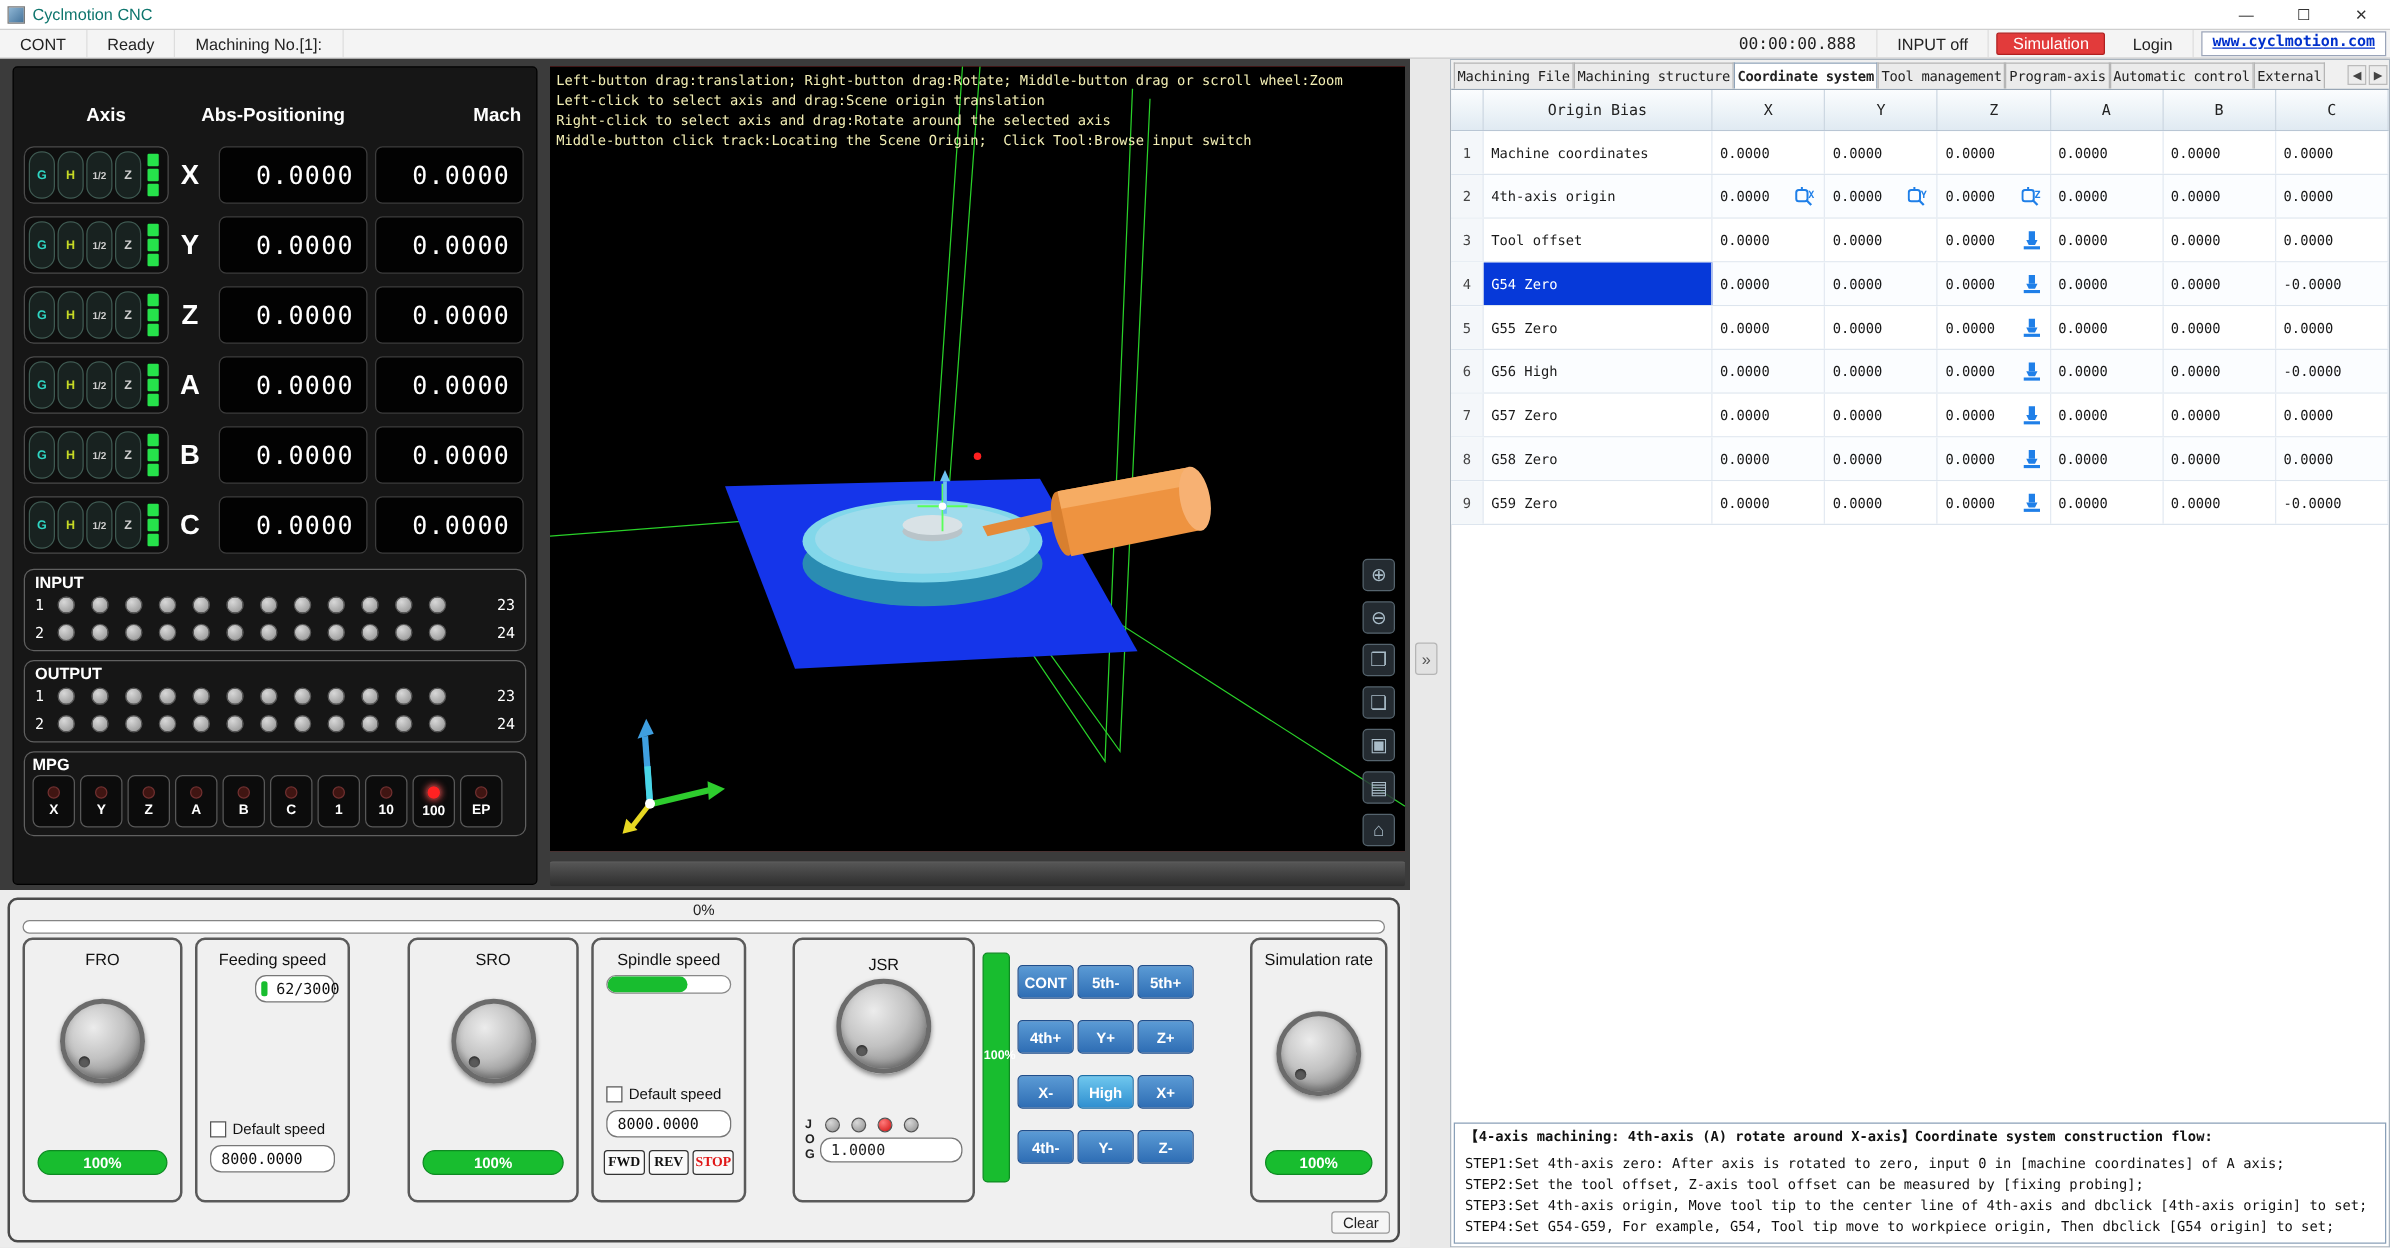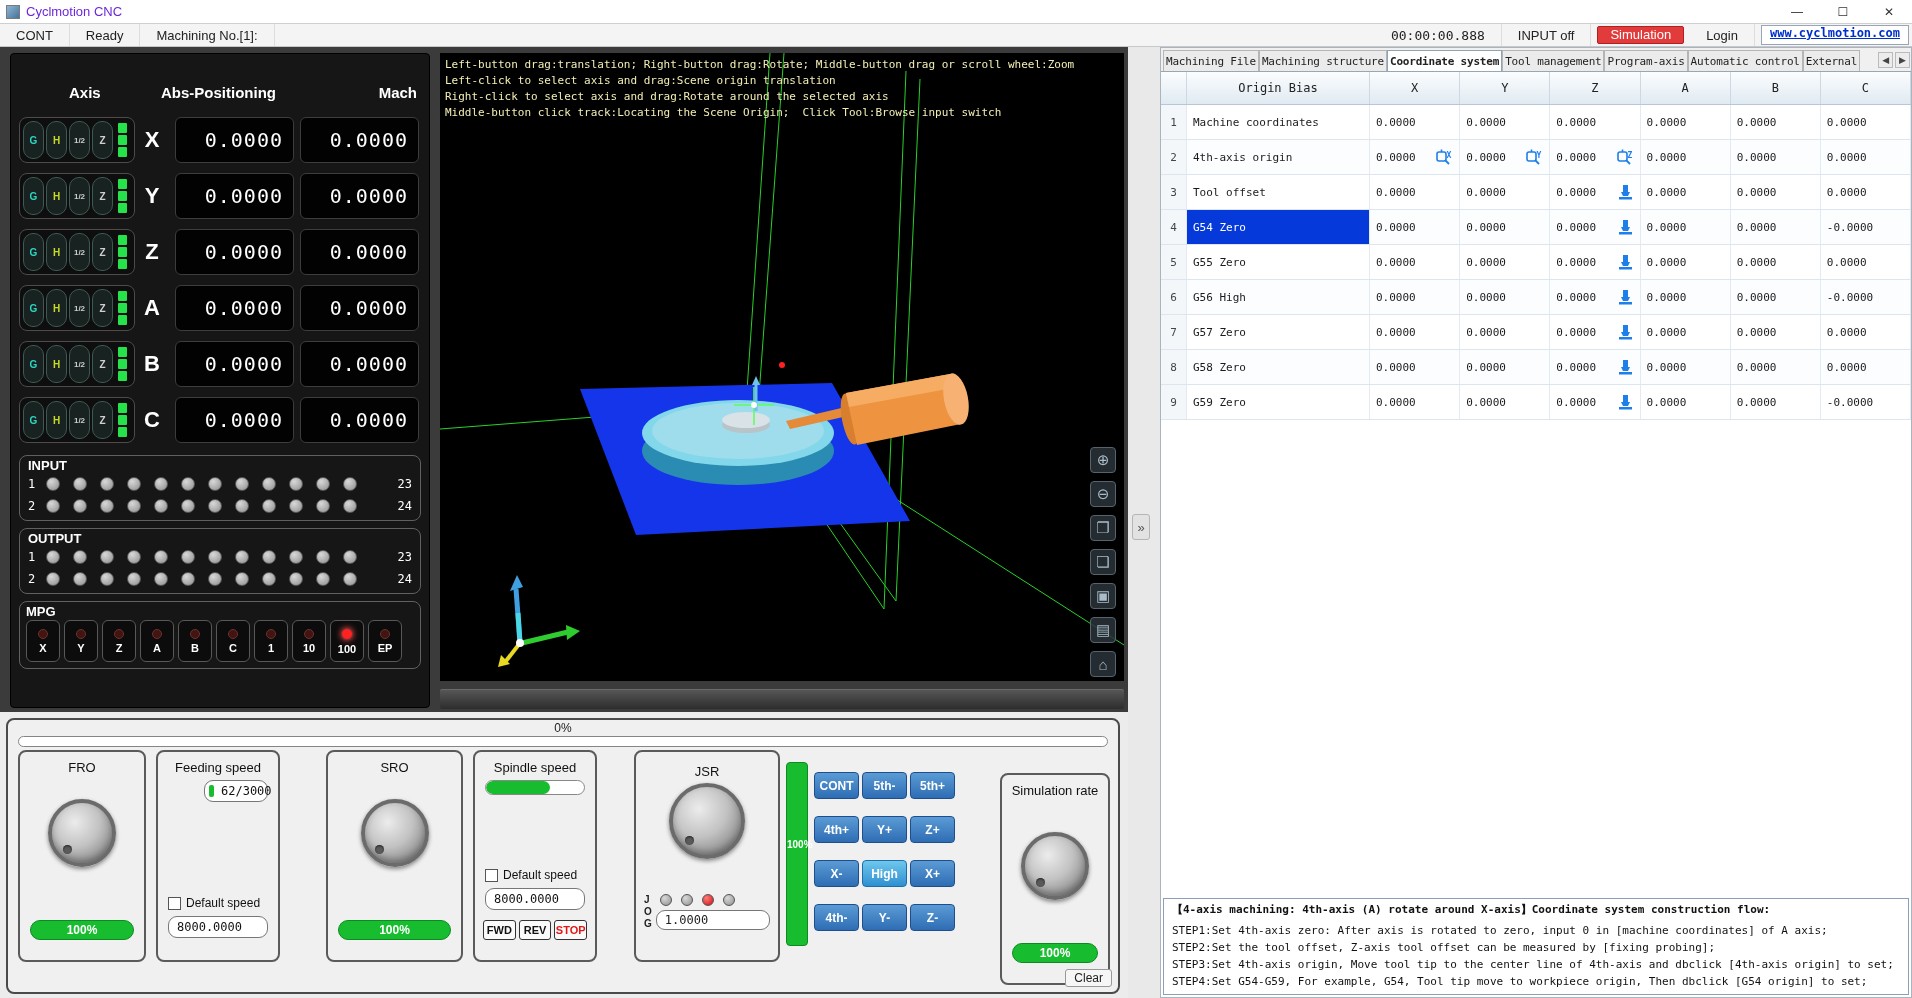--- a/index.html
+++ b/index.html
@@ -3,21 +3,21 @@
 <meta charset="utf-8">
 <style>
   * { box-sizing: border-box; margin: 0; padding: 0; }
   html,body { width:1912px; height:998px; overflow:hidden; }
   body { position:relative; background:#e9e9e9; font-family:"Liberation Sans", sans-serif; color:#222; }
   button { font-family:inherit; border:none; background:none; cursor:default; }
 
   
   .titlebar { position:absolute; left:0; top:0; width:1912px; height:24px; background:#fff; border-bottom:1px solid #cfcfcf; display:flex; align-items:center; padding-left:6px; }
   .app-icon { width:14px; height:14px; margin-right:6px; background:linear-gradient(135deg,#8fb6d4,#44739b); border:1px solid #7a7a7a; }
-  .title-text { font-size:13px; color:#6d28d9; }
+  .title-text { font-size:13px; color:#0f766e; }
   .win-controls { margin-left:auto; display:flex; height:100%; }
   .win-btn { width:46px; height:100%; display:flex; align-items:center; justify-content:center; font-size:12px; color:#333; }
 
   
   .toolbar { position:absolute; left:0; top:24px; width:1912px; height:23px; background:#f4f4f4; border-bottom:1px solid #c8c8c8; display:flex; align-items:stretch; font-size:13px; }
   .tb-item { display:flex; align-items:center; padding:0 16px; border-right:1px solid #ddd; white-space:nowrap; }
   .tb-spacer { flex:1; }
   .tb-timer { font-family:"DejaVu Sans Mono", monospace; }
   .tb-sim { background:#e23b3b; color:#fff; border:1px solid #b02020; margin:2px 6px; padding:0 12px; border-radius:2px; }
   .tb-link { color:#0030cc; font-weight:bold; text-decoration:underline; background:#fff; border:1px solid #9aa4b8; margin:1px 3px 1px 6px; padding:0 8px; font-family:"DejaVu Sans Mono", monospace; font-size:12px; }
@@ -73,27 +73,27 @@
   .knob-m { width:68px; height:68px; margin:24px auto 0; }
   .knob-l { width:76px; height:76px; margin:4px auto 0; }
   .green-box { position:absolute; left:10px; right:10px; bottom:20px; height:20px; background:#18bd2f; border:1px solid #0e8a22; border-radius:10px; color:#fff; font-size:12px; font-weight:bold; text-align:center; line-height:18px; }
   .input { position:absolute; left:10px; right:10px; height:22px; border:1px solid #777; border-radius:9px; background:#fff; font-family:"DejaVu Sans Mono", monospace; font-size:12px; color:#111; display:flex; align-items:center; padding:0 8px; }
   .tick { position:absolute; left:4px; top:4px; bottom:4px; width:5px; background:#18bd2f; border-radius:2px; }
   .input .pad-l { margin-left:8px; }
   .chk { position:absolute; left:10px; display:flex; align-items:center; gap:5px; font-size:12px; color:#111; }
   .chk .box { width:13px; height:13px; border:1px solid #555; background:#fff; display:inline-block; }
   .g-fro { left:10px; width:128px; } .g-feed { left:148px; width:124px; }
   .g-sro { left:318px; width:137px; } .g-spin { left:465px; width:124px; }
-  .g-jsr { left:626px; width:146px; } .g-sim { left:992px; width:110px;margin-top:23px; }
+  .g-jsr { left:626px; width:146px; } .g-sim { left:992px; width:110px; }
   .f-cur { top:28px;margin-left:36px; } .chk-feed { top:144px; } .f-def { top:164px; }
   .spin-bar { position:absolute; left:10px; right:10px; top:28px; height:15px; border:1px solid #888; border-radius:8px; background:#fff; overflow:hidden; }
   .spin-fill { height:100%; background:#18bd2f; border-radius:8px; }
   .chk-spin { top:116px; } .s-def { top:136px; }
   .spin-btns { position:absolute; left:8px; right:8px; top:168px; display:flex; gap:3px; }
-  .spin-btns button { flex:1; height:20px; background:#fafafa; border:1px solid #333; border-radius:3px; font-size:11px; font-weight:bold; color:#111; }
+  .spin-btns button { flex:1; height:20px; background:#fafafa; border:1px solid #333; border-radius:3px; font-size:11px; font-weight:bold; color:#111;font-family:Liberation Serif, serif; }
   .spin-btns .stop { color:#e01818; }
   .jog-row { position:absolute; left:8px; right:8px; top:140px; display:flex; gap:4px; }
   .jog-letters { display:flex; flex-direction:column; font-size:10px; font-weight:bold; line-height:12px; padding-top:2px; }
   .jog-right { flex:1; }
   .jog-leds { display:flex; gap:9px; padding:2px 0 4px 4px; }
   .jog-leds i { width:12px; height:12px; border-radius:50%; background:radial-gradient(circle at 35% 30%, #d8d8d8, #8f8f8f); border:1px solid #555; }
   .jog-leds i.on { background:radial-gradient(circle at 35% 30%, #ff7a7a, #d01010); }
   .step-input { position:relative; height:20px; border:1px solid #777; border-radius:9px; background:#fff; font-family:"DejaVu Sans Mono", monospace; font-size:12px; display:flex; align-items:center; padding:0 8px; }
   .vbar { position:absolute; left:778px; top:42px; width:22px; height:184px; background:#18bd2f; border:1px solid #0e8a22; border-radius:4px; color:#fff; font-size:10px; font-weight:bold; text-align:center; padding-top:76px; }
   .jog-pad { position:absolute; left:806px; top:52px; display:grid; grid-template-columns:repeat(3,45px); grid-auto-rows:27px; gap:17px 3px; }

